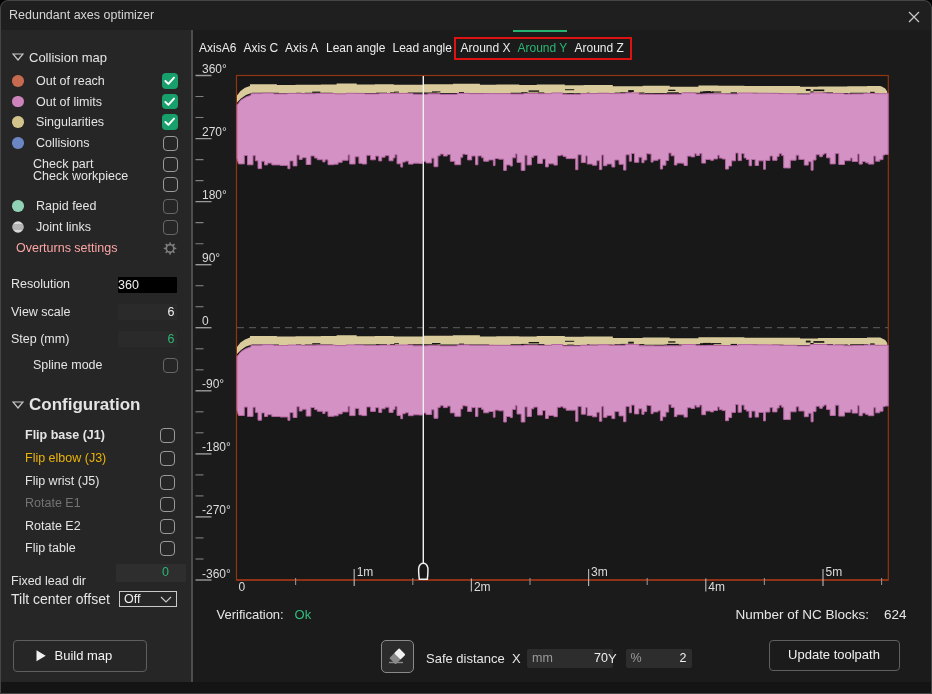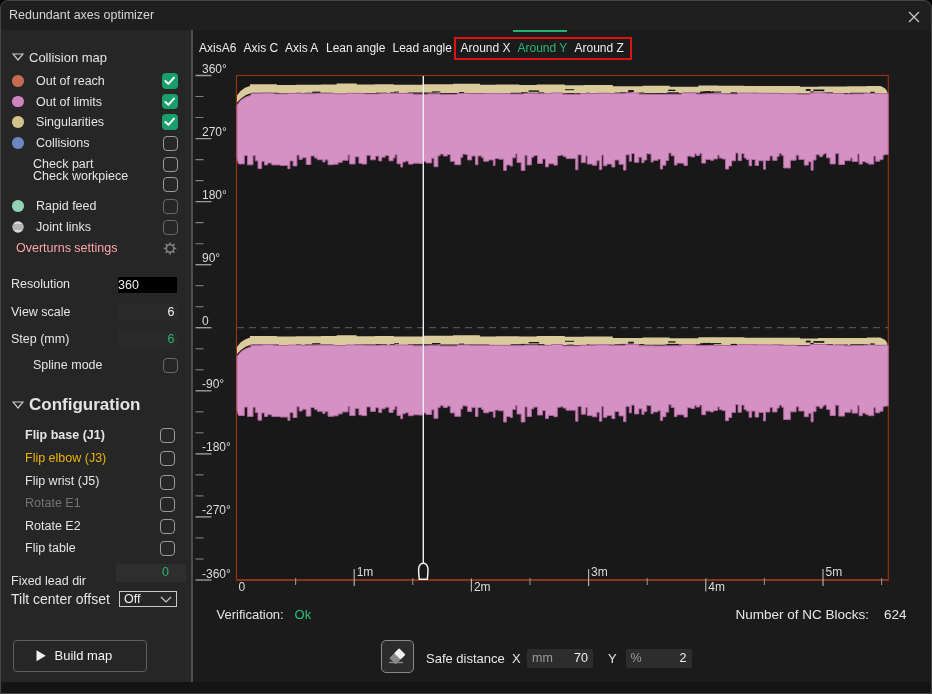--- a/index.html
+++ b/index.html
@@ -298,17 +298,18 @@
     <div style="position:absolute;left:381px;top:640px;width:33px;height:33px;border:1.6px solid #8a8a8a;border-radius:5px;box-sizing:border-box;background:#2c2c2c">
       <svg width="30" height="30" viewBox="0 0 30 30" style="position:absolute;left:0;top:0">
         <g transform="rotate(-45 15 15)">
           <rect x="8" y="11" width="14" height="9" rx="1" fill="#8a8a8a"></rect>
           <rect x="15" y="11" width="7" height="9" rx="1" fill="#f2f2f2"></rect>
         </g>
         <line x1="7" y1="21.5" x2="21" y2="21.5" stroke="#8a8a8a" stroke-width="1.4"></line>
       </svg>
     </div>
     <div style="position:absolute;left:426px;top:657.5px;transform:translateY(-50%);font-size:13px;color:#e6e6e6">Safe distance&nbsp;&nbsp;X</div>
-    <div style="position:absolute;left:527px;top:648.5px;width:66px;height:19.5px;background:#2d2d2d;border-radius:2px;font-size:12.5px;line-height:19.5px;box-sizing:border-box;padding:0 5px"><span style="color:#9a9a9a">mm</span><span style="float:right;color:#f0f0f0">70</span></div>
+    <div style="position:absolute;left:527px;top:648.5px;width:86px;height:19.5px;background:#2d2d2d;border-radius:2px;font-size:12.5px;line-height:19.5px;box-sizing:border-box;padding:0 5px"><span style="color:#9a9a9a">mm</span><span style="float:right;color:#f0f0f0">70</span></div>
     <div style="position:absolute;left:608px;top:657.5px;transform:translateY(-50%);font-size:13px;color:#e6e6e6">Y</div>
     <div style="position:absolute;left:625.5px;top:648.5px;width:66px;height:19.5px;background:#2d2d2d;border-radius:2px;font-size:12.5px;line-height:19.5px;box-sizing:border-box;padding:0 5px"><span style="color:#9a9a9a">%</span><span style="float:right;color:#f0f0f0">2</span></div>
+    <div style="position:absolute;left:768.5px;top:640px;width:131px;height:31px;border:1.4px solid #5f5f5f;border-radius:4px;box-sizing:border-box;text-align:center;line-height:28px;font-size:13px;color:#f0f0f0">Update toolpath</div>
   <div class="footer"></div>
   <div class="winborder"></div>
 </div>
 </body></html>

